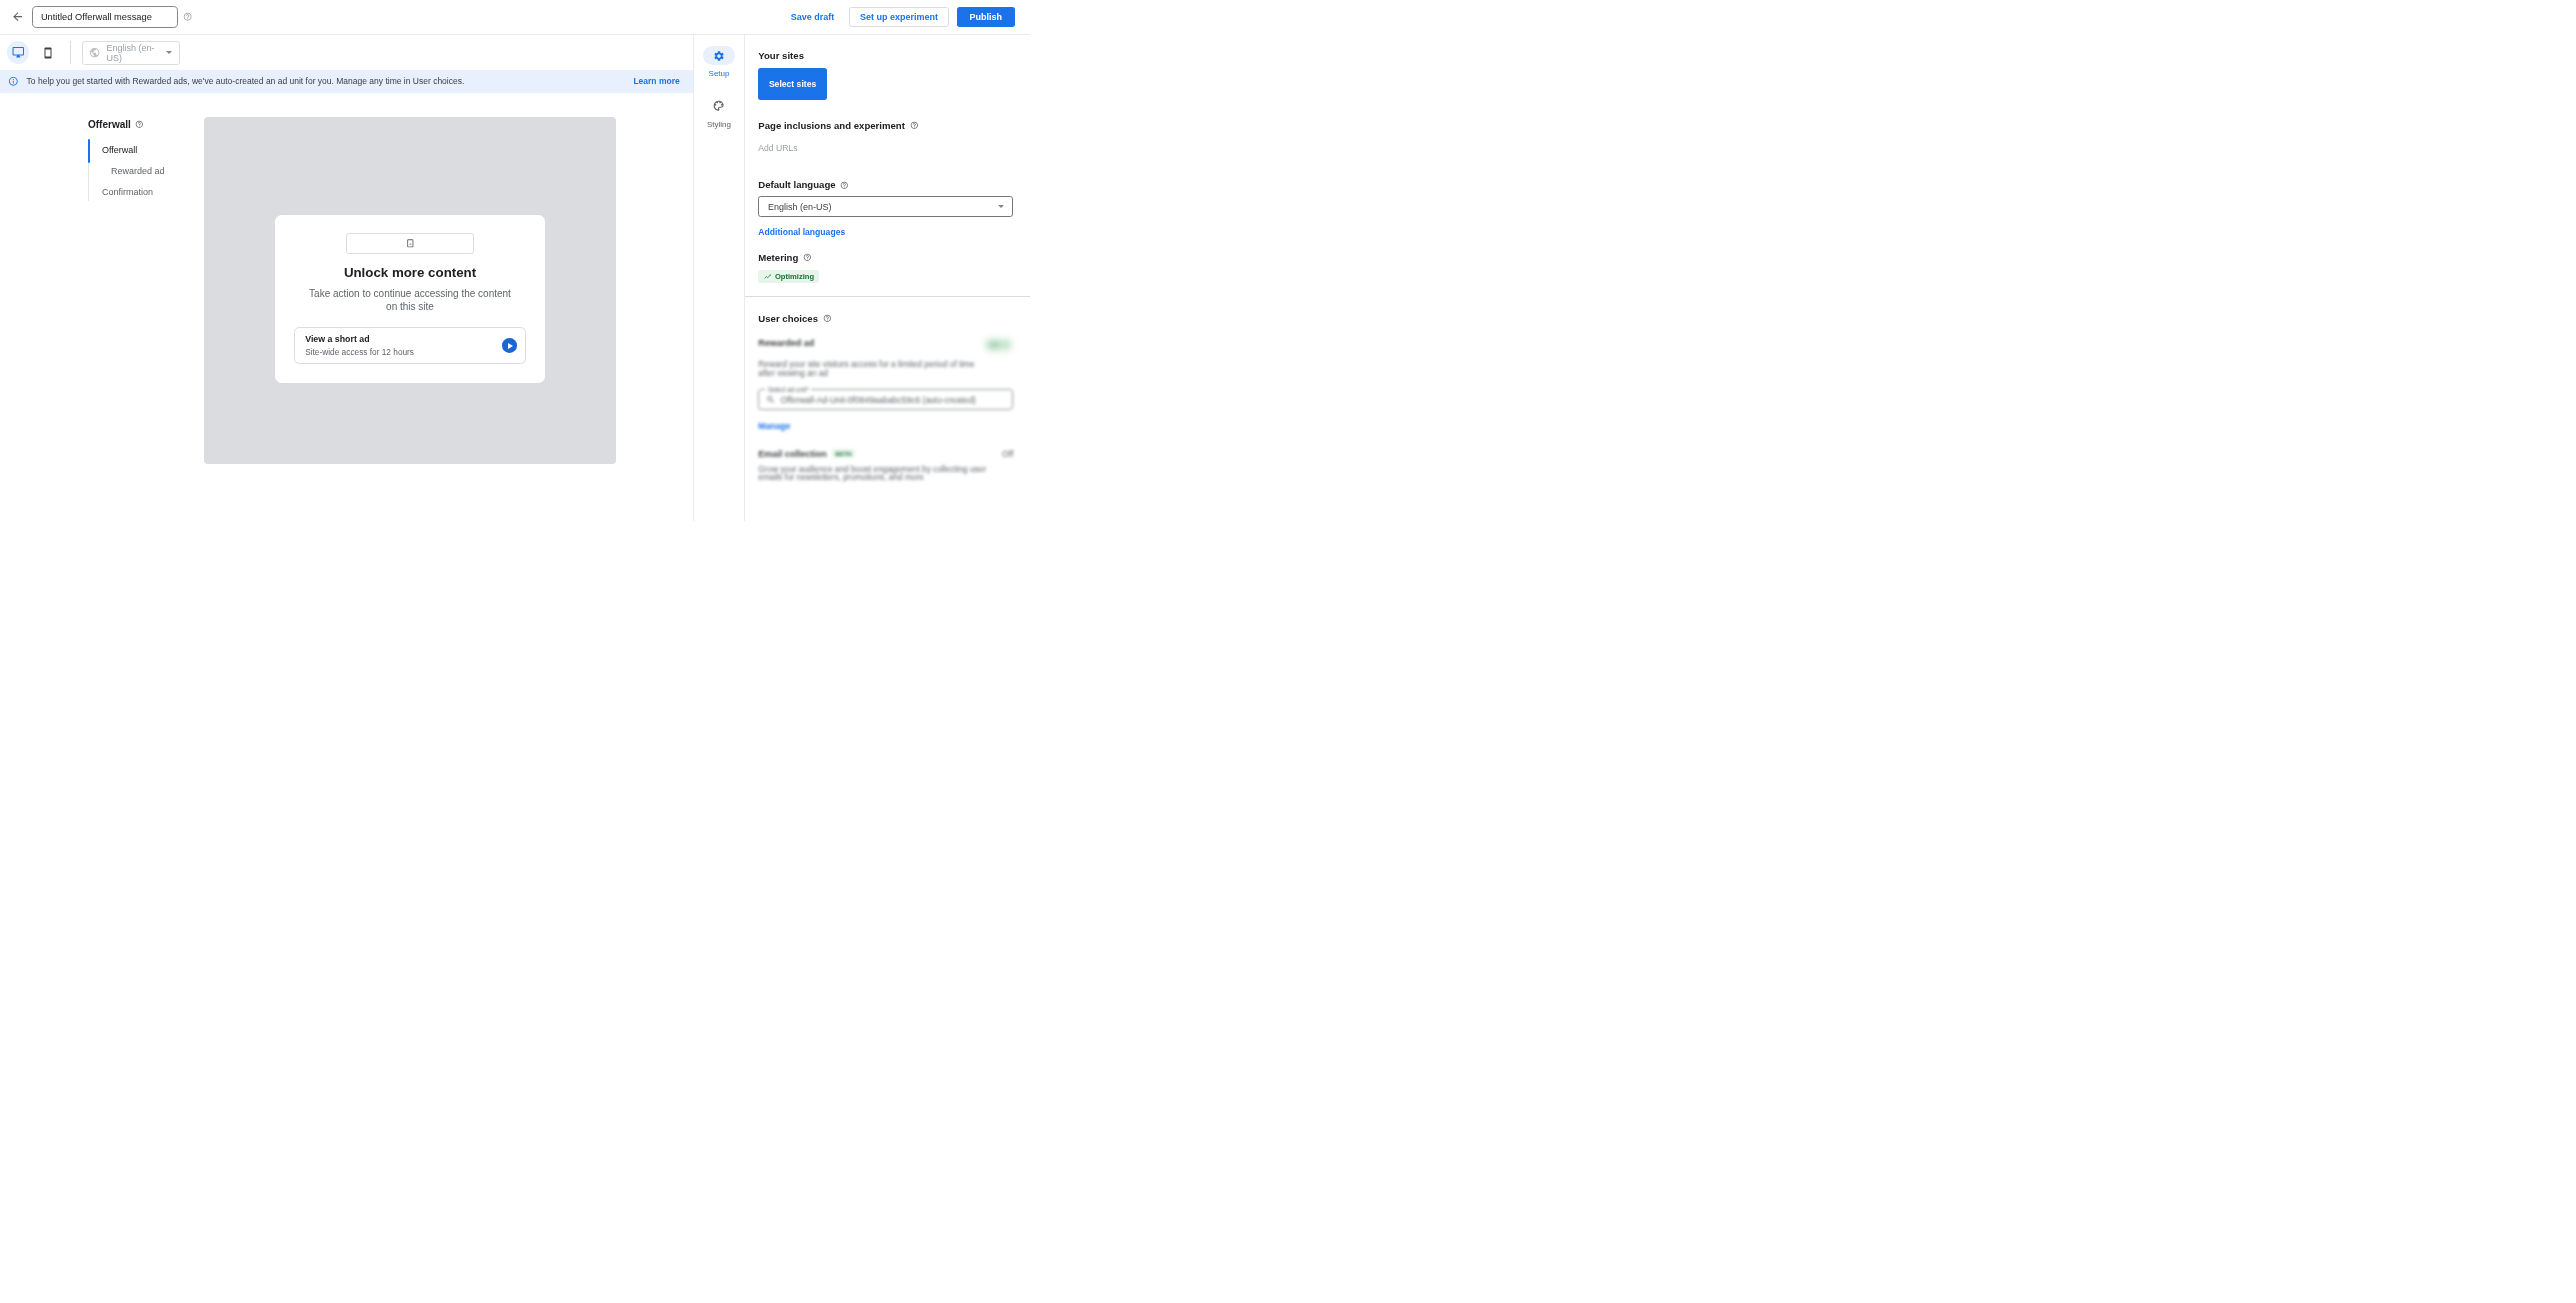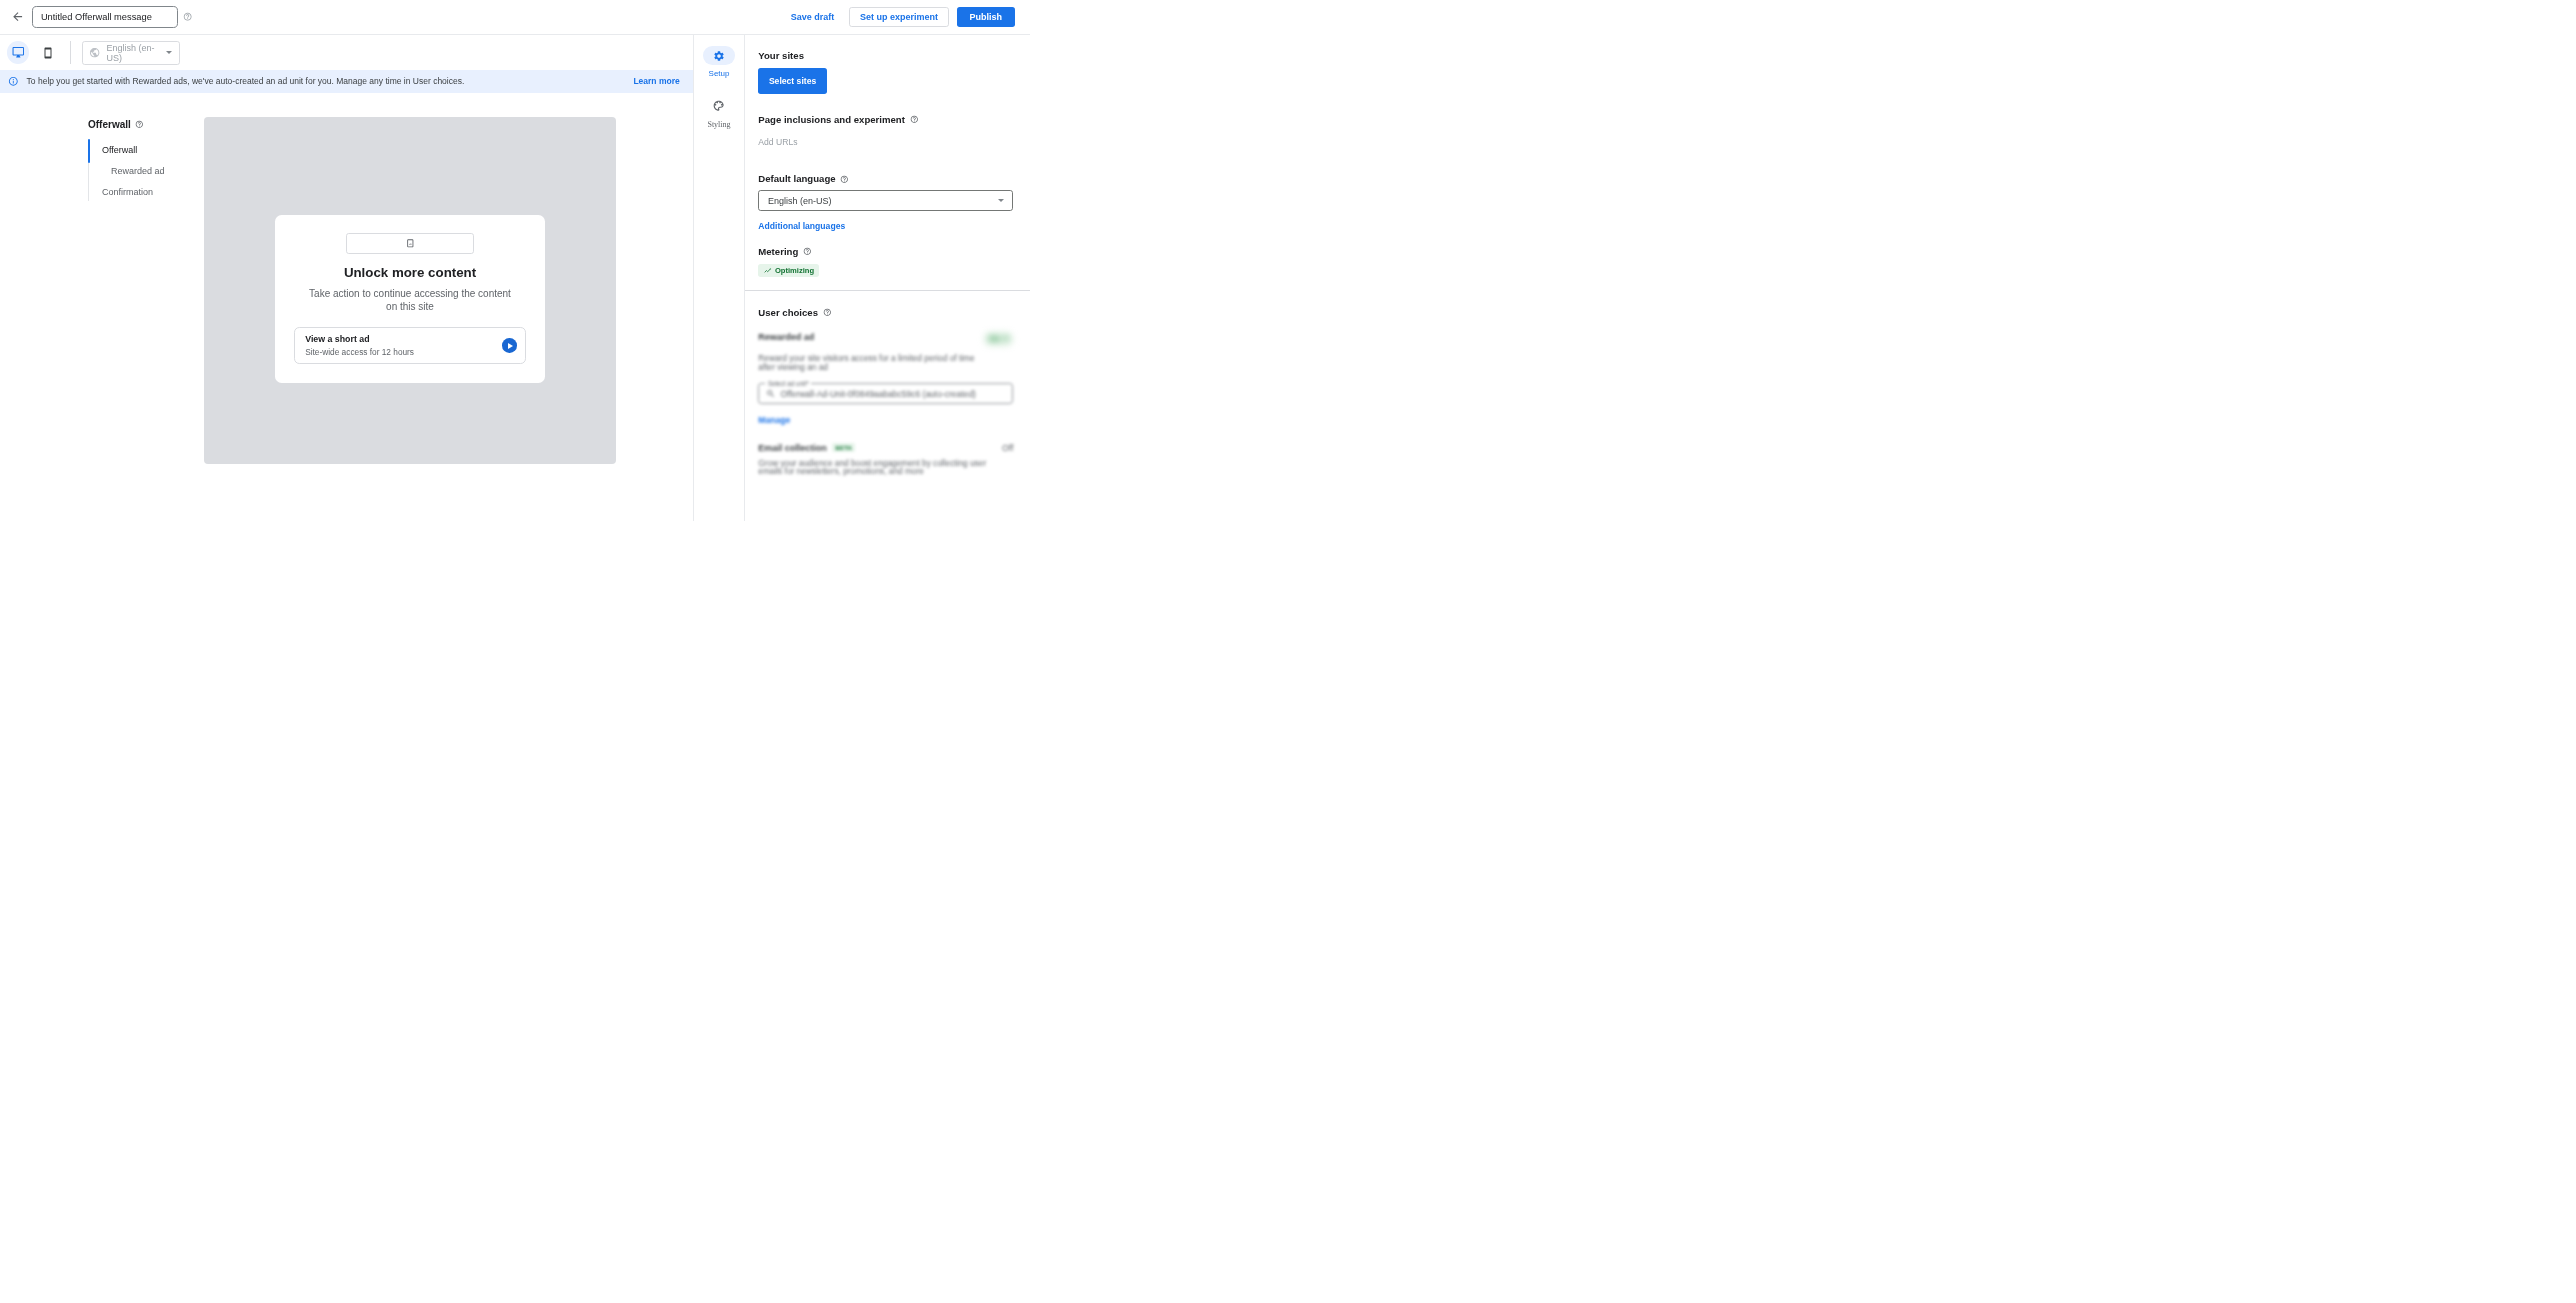--- a/index.html
+++ b/index.html
@@ -81,27 +81,27 @@
   .play { width:14.6px; height:14.6px; border-radius:50%; background:#1967d2; display:flex;
     align-items:center; justify-content:center; }
   .play-tri { width:0; height:0; border-top:3.3px solid transparent; border-bottom:3.3px solid transparent;
     border-left:5.3px solid #fff; margin-left:1.3px; }
 
   
   .rail-pill { width:32px; height:18.6px; border-radius:9.3px; background:#e8f0fe; display:flex;
     align-items:center; justify-content:center; cursor:pointer; }
   .rail-lbl { font-size:8px; margin-top:4.6px; }
   .rail-lbl.blue { color:#1a73e8; }
-  .rail-lbl.gray { color:#5f6368;font-family:Liberation Serif, serif; }
+  .rail-lbl.gray { color:#5f6368; }
   .rail-styling { margin-top:18px; width:32px; height:18.6px; display:flex; align-items:center;
     justify-content:center; cursor:pointer; }
 
   
   .p-h { display:flex; align-items:center; gap:4.6px; font-size:9.6px; font-weight:bold; color:#202124; }
-  .sel-sites-btn { margin-top:7.3px; height:26px; padding:0 10.6px; display:inline-flex;
+  .sel-sites-btn { margin-top:7.3px; height:32px; padding:0 10.6px; display:inline-flex;
     align-items:center; background:#1a73e8; color:#fff; border:none; border-radius:2.7px;
     font-size:8.6px; font-weight:bold; cursor:pointer; }
   .mt30 { margin-top:20px; }
   .add-urls { margin-top:12.6px; font-size:8.6px; color:#9aa0a6; cursor:text; }
   .mt39 { margin-top:26px; }
   .lang-box { margin-top:6px; height:21px; border:0.7px solid #747775; border-radius:2.7px;
     display:flex; align-items:center; padding:0 8.6px; cursor:pointer; }
   .lang-box .val { flex:1; font-size:9px; color:#3c4043; }
   .add-lang { margin-top:9.3px; font-size:8.6px; color:#1a73e8; font-weight:bold; cursor:pointer;
     display:inline-block; }

